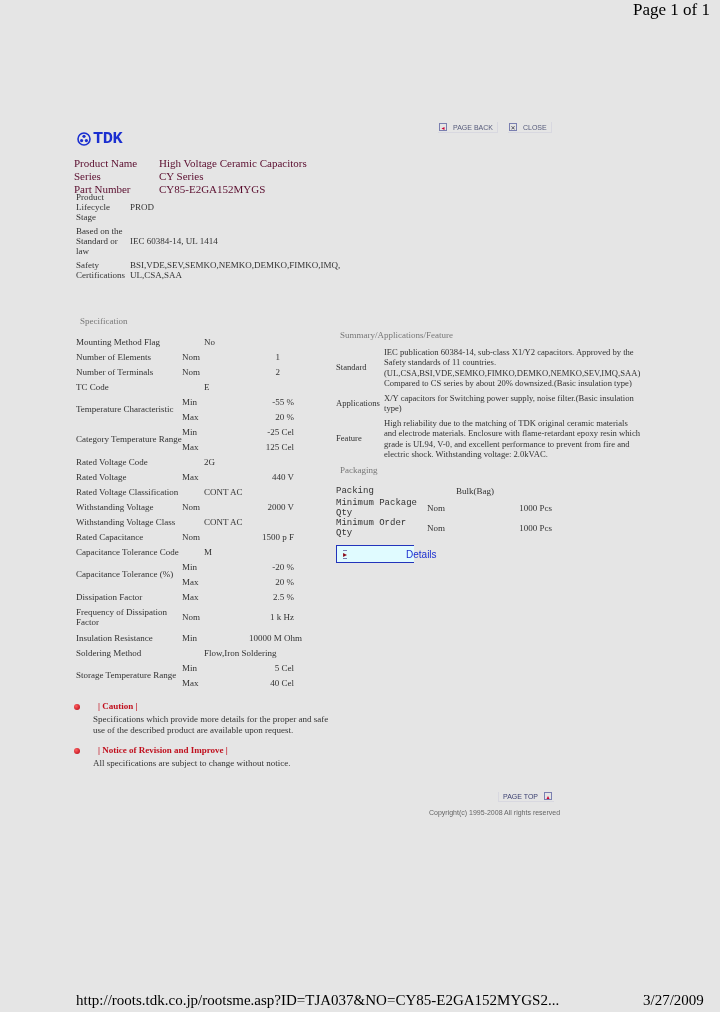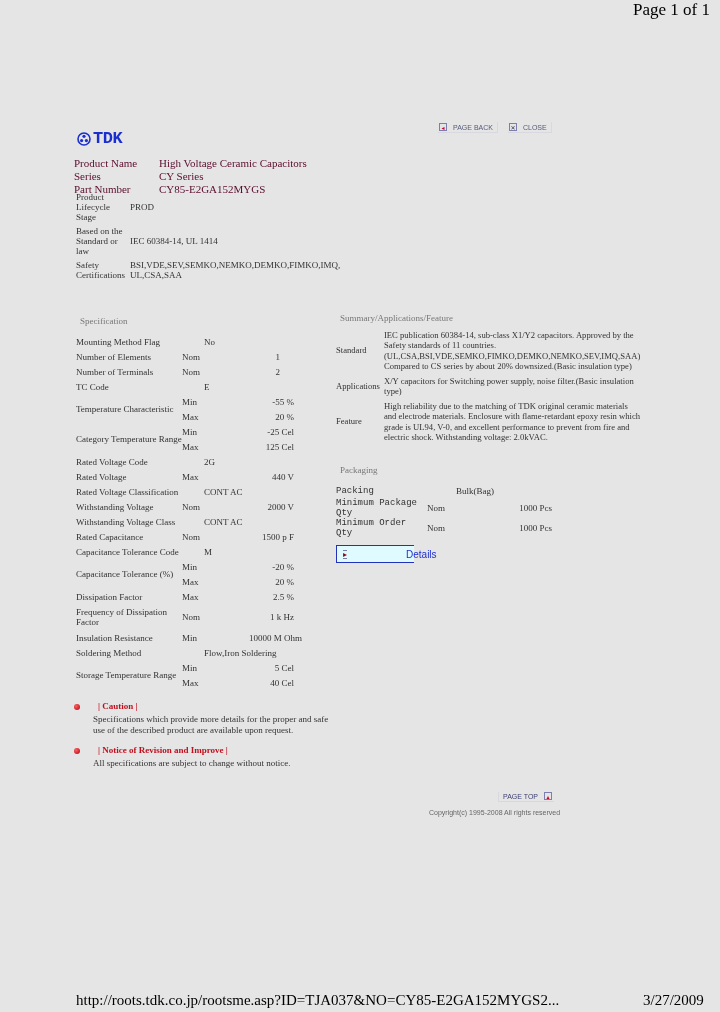--- a/index.html
+++ b/index.html
@@ -23,21 +23,21 @@
   .spec .hdr { margin-left: 4px; margin-bottom: 8px; }
   .srow { display: flex; align-items: center; min-height: 15px; line-height: 10px; }
   .srow .n { width: 106px; }
   .srow .q { width: 22px; }
   .srow .v { flex: 1; text-align: right; padding-right: 14px; }
   .srow .c { flex: 1; padding-left: 0; }
   .grp { display: flex; align-items: center; }
   .grp .n { width: 106px; line-height: 10px; }
   .grp .sub { flex: 1; }
   .grp .sub .srow { min-height: 15px; }
-  .summary { position: absolute; left: 336px; top: 313px; width: 306px; font-size: 8.6px; color: #333; line-height: 10.5px; }
+  .summary { position: absolute; left: 336px; top: 330px; width: 306px; font-size: 8.6px; color: #333; line-height: 10.5px; }
   .summary .hdr { margin-left: 4px; margin-bottom: 6px; }
   .sumrow { display: flex; align-items: center; margin-bottom: 4px; }
   .sumrow .k { width: 48px; }
   .sumrow .t { flex: 1; }
   .pack { position: absolute; left: 336px; top: 465px; width: 216px; font-size: 9px; color: #333; }
   .pack .hdr { margin-left: 4px; margin-bottom: 8px; }
   .prow { display: flex; min-height: 15px; align-items: center; }
   .prow .n { width: 91px; font-family: Liberation Mono, monospace; }
   .prow .q { width: 29px; }
   .prow .v { flex: 1; text-align: right; }

